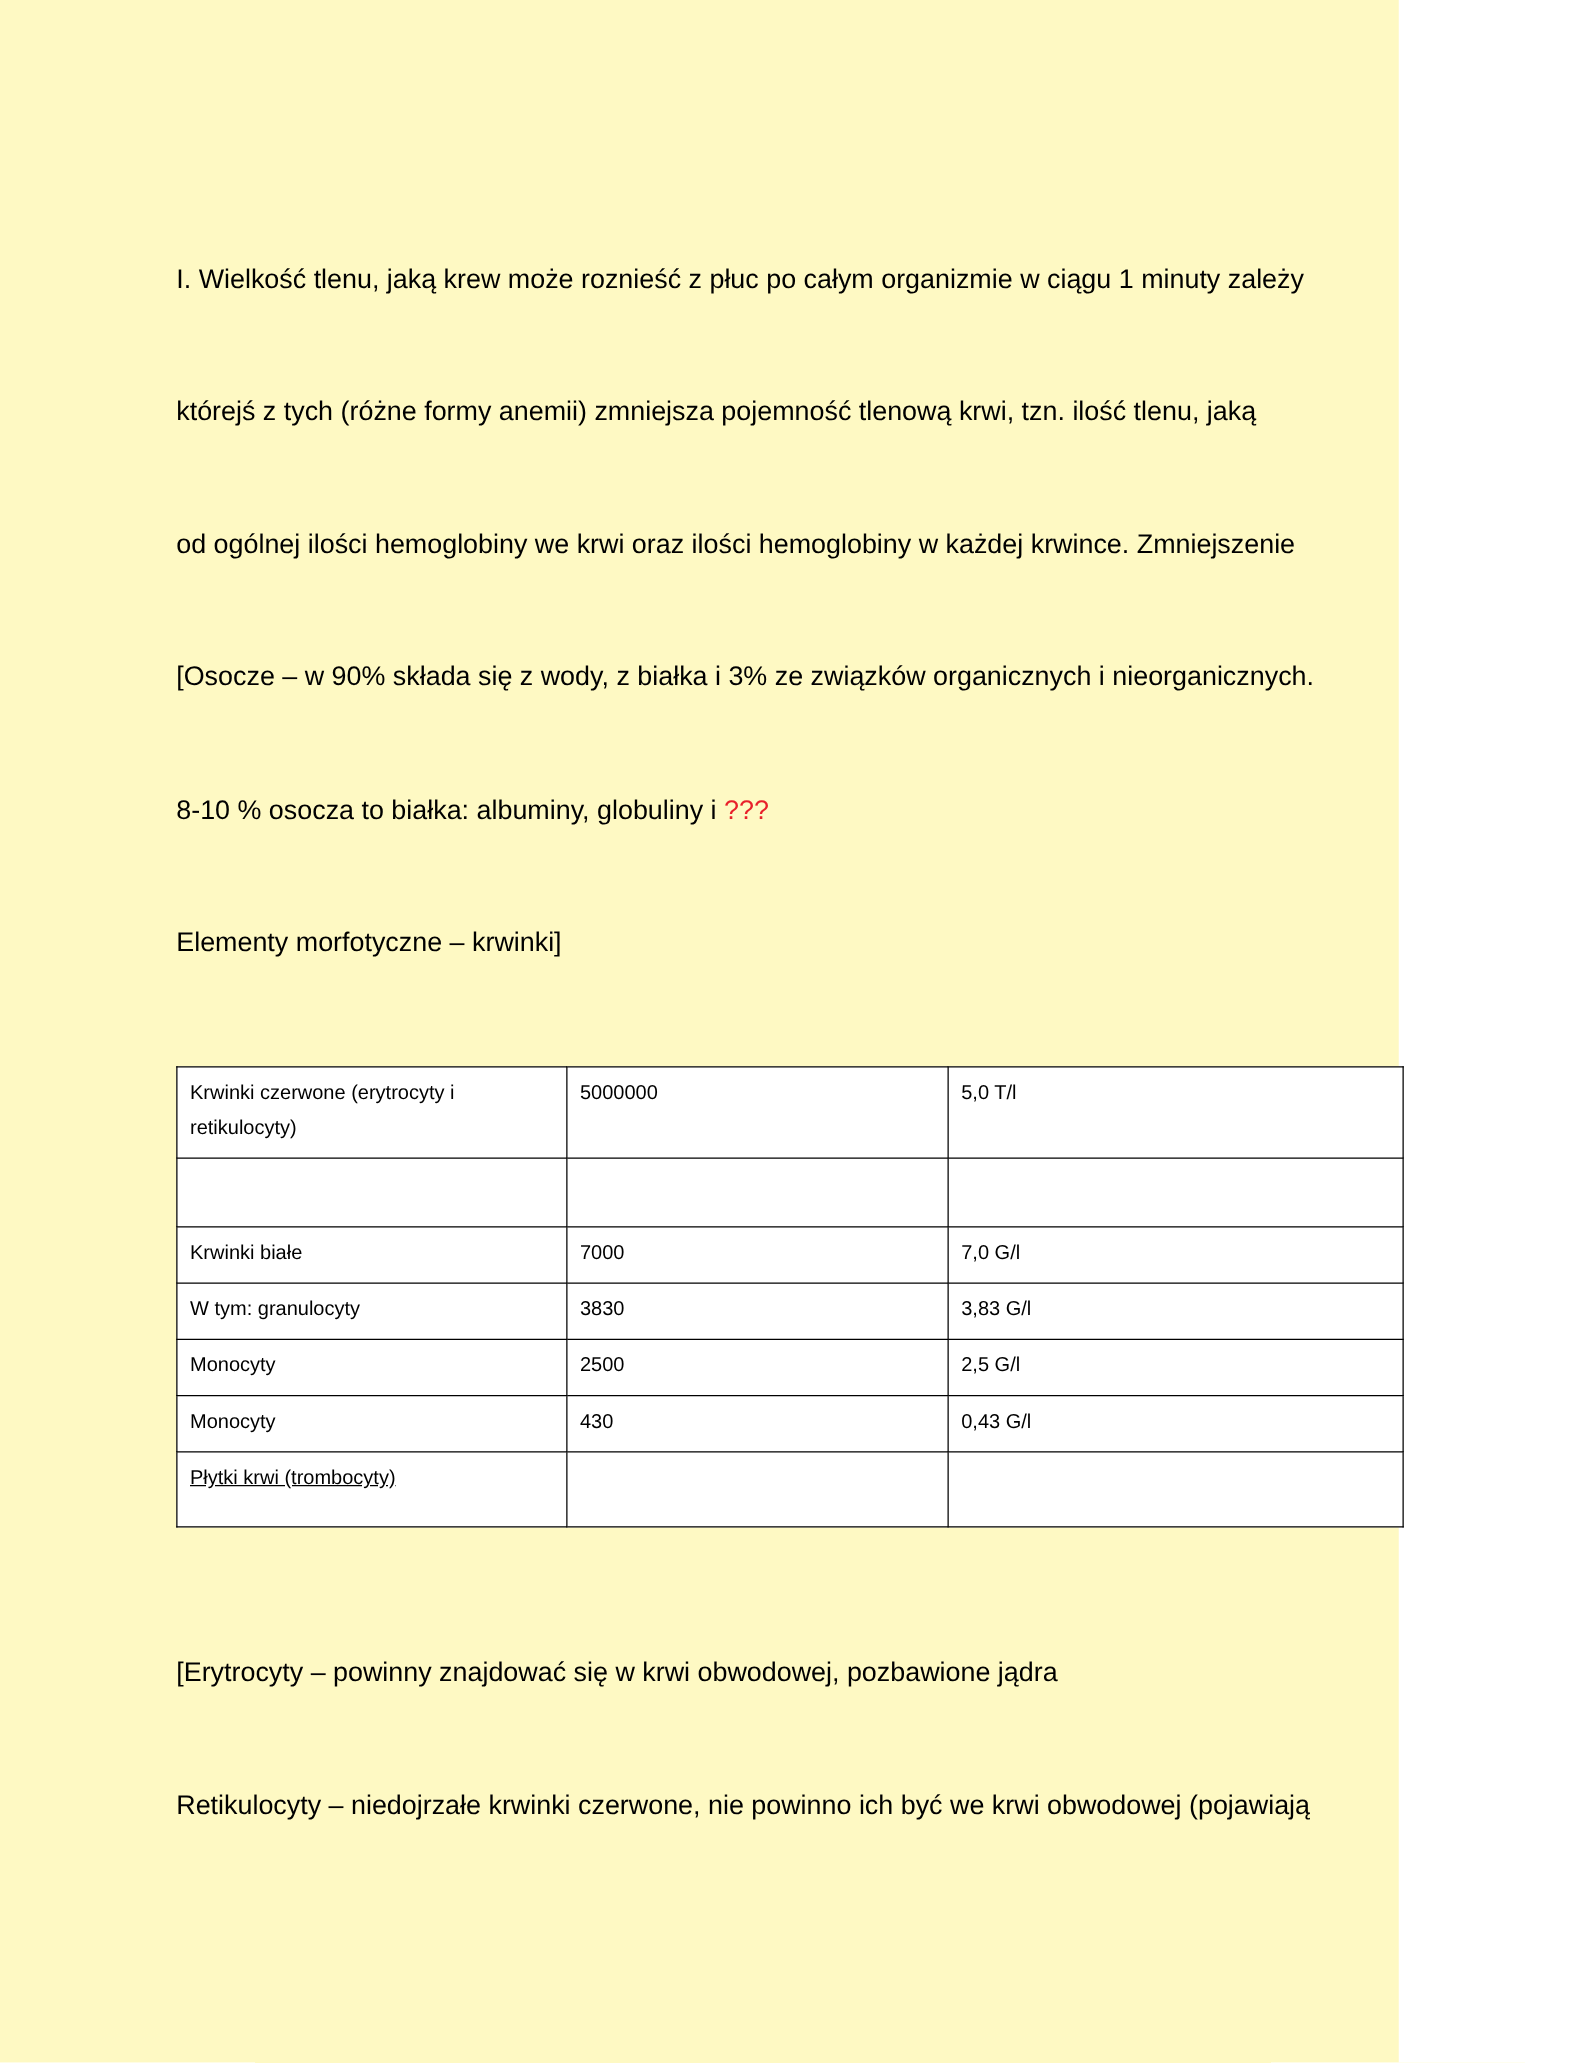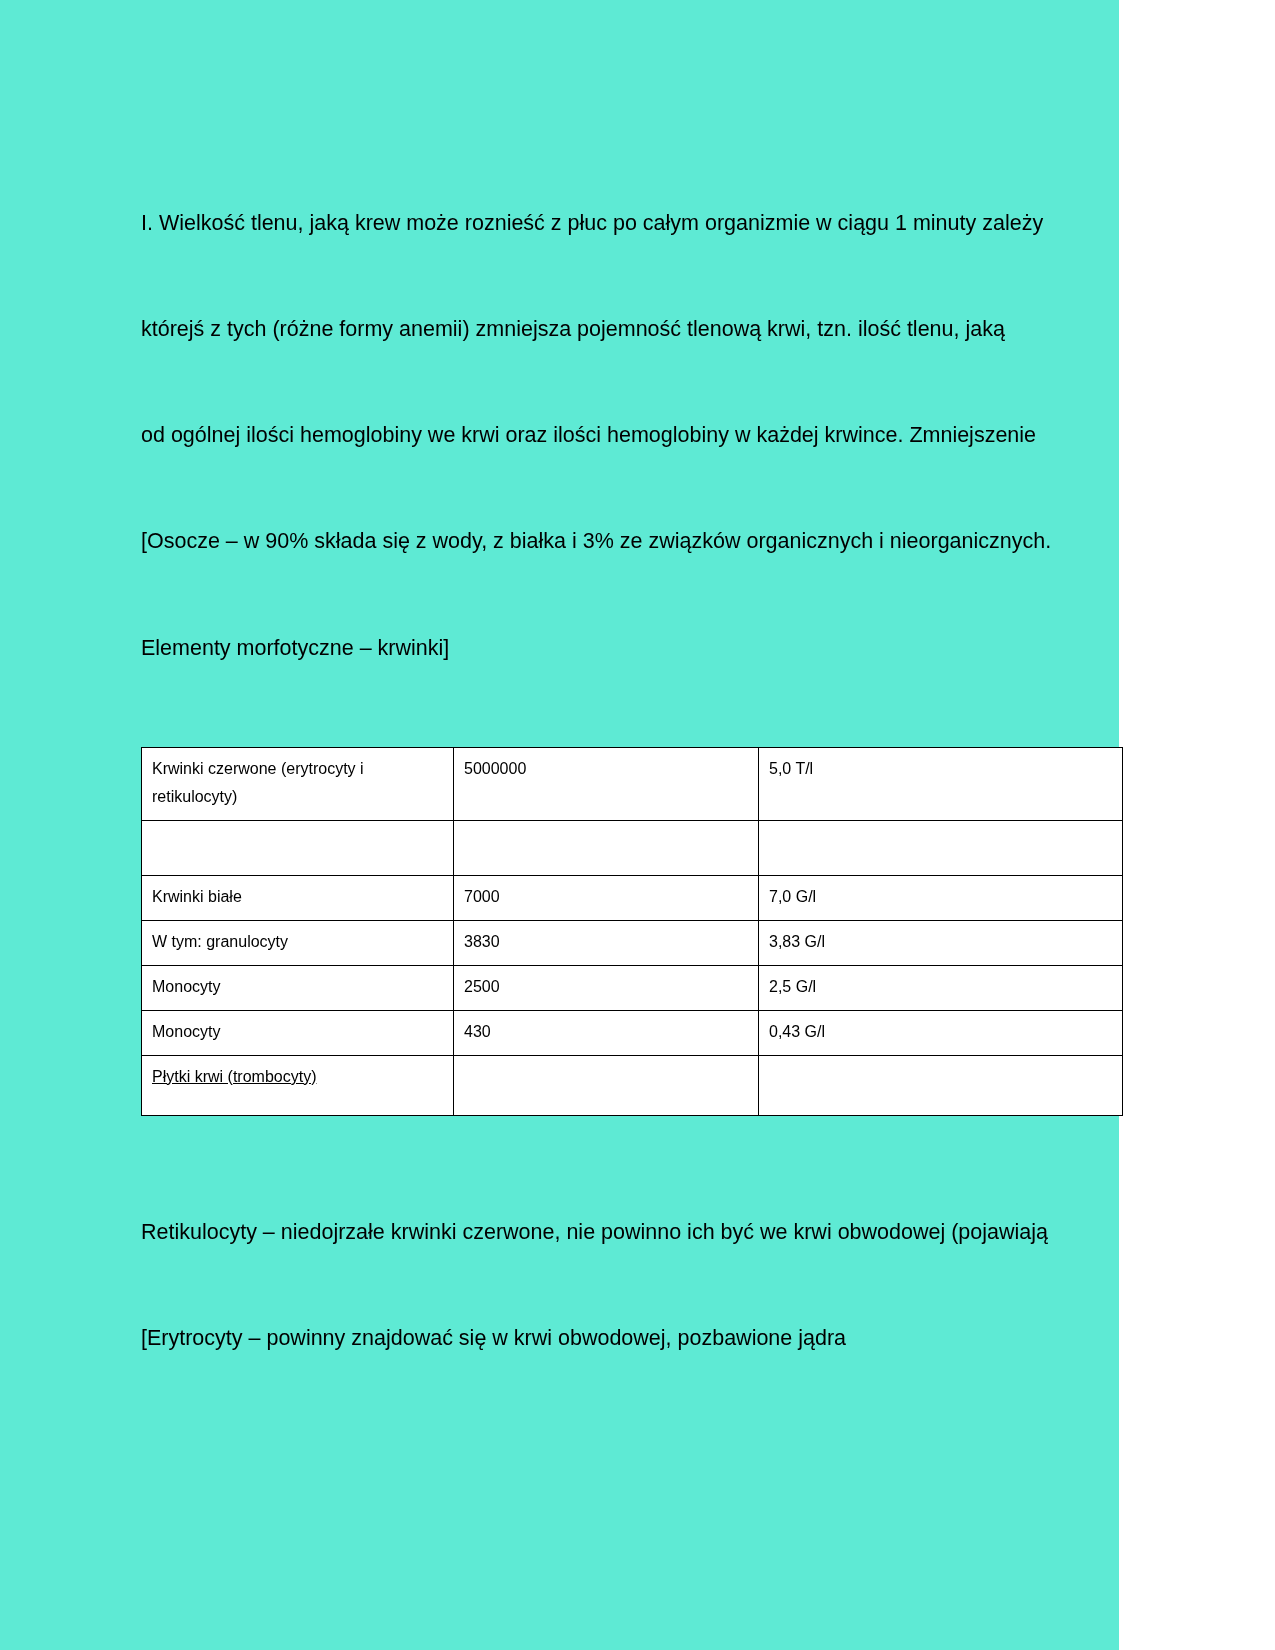--- a/index.html
+++ b/index.html
@@ -11,21 +11,21 @@
     width: 1275px;
     height: 1650px;
     font-family: "Liberation Sans", sans-serif;
     color: #000000;
     -webkit-font-smoothing: antialiased;
   }
   .page {
     position: relative;
     width: 1119px;
     height: 1650px;
-    background: #5eead4;
+    background: #fef9c3;
     box-sizing: border-box;
     padding-left: 20px;
   }
   .content {
     position: absolute;
     left: 141px;
     top: 135px;
     width: 985px;
   }
   .para {
@@ -76,20 +76,21 @@
 <body>
 
 <div class="page">
   <div class="content">
 
     <div class="para">
       <span class="line">I. Wielkość tlenu, jaką krew może roznieść z płuc po całym organizmie w ciągu 1 minuty zależy</span>
       <span class="line">którejś z tych  (różne formy anemii) zmniejsza pojemność tlenową krwi, tzn. ilość tlenu, jaką</span>
       <span class="line">od ogólnej ilości hemoglobiny we krwi oraz ilości hemoglobiny w każdej krwince. Zmniejszenie</span>
       <span class="line">[Osocze – w 90% składa się z wody, z białka i 3% ze związków organicznych i nieorganicznych.</span>
+      <span class="line"><span>8-10 % osocza to białka: albuminy, globuliny i </span><span class="red">???</span></span>
       <span class="line">Elementy morfotyczne – krwinki]</span>
     </div>
 
     <div class="tbl-wrap">
       <table class="morfo">
         <colgroup>
             <col class="c1">
             <col class="c2">
             <col class="c3">
           </colgroup>
@@ -127,22 +128,22 @@
           <tr class="plt">
             <td>Płytki krwi (trombocyty)</td>
             <td></td>
             <td></td>
           </tr>
         </tbody>
       </table>
     </div>
 
     <div class="para after-table">
+      <span class="line">[Erytrocyty – powinny znajdować się w krwi obwodowej, pozbawione jądra</span>
       <span class="line">Retikulocyty – niedojrzałe krwinki czerwone, nie powinno ich być we krwi obwodowej (pojawiają</span>
-      <span class="line">[Erytrocyty – powinny znajdować się w krwi obwodowej, pozbawione jądra</span>
       
       
       
       
       
       
       
       
       
       

